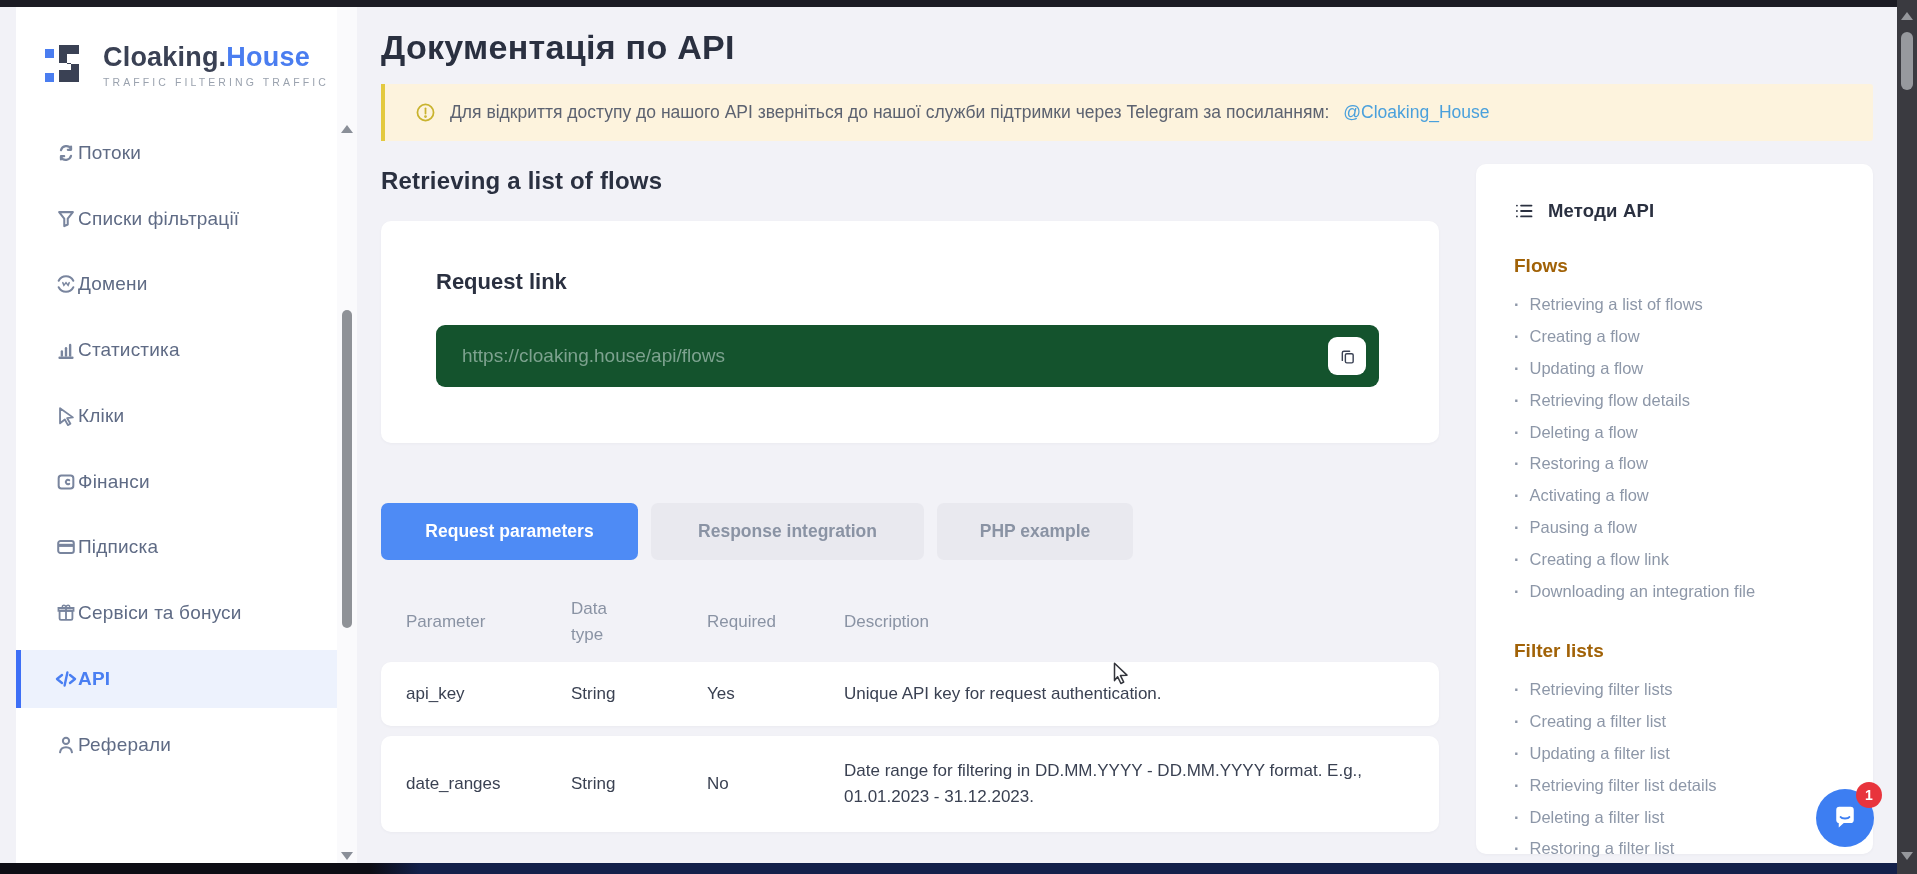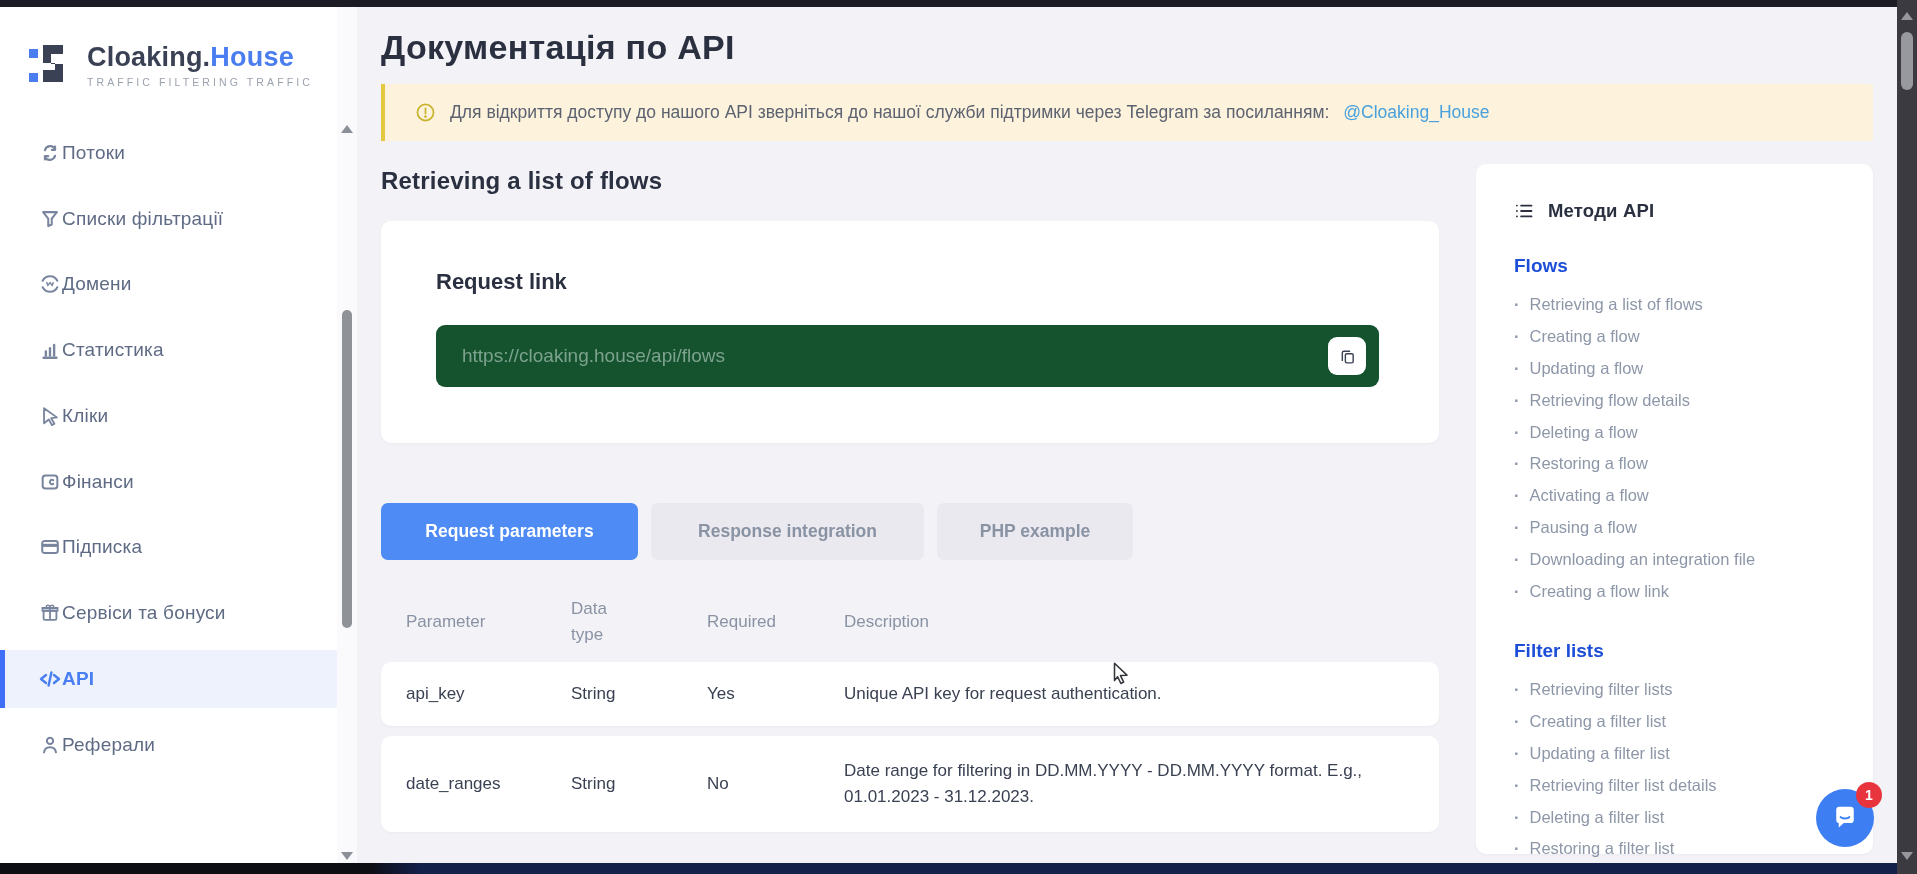--- a/index.html
+++ b/index.html
@@ -13,21 +13,21 @@
   .bottom-strip { position:absolute; left:0; top:863px; width:1897px; height:11px;
     background:linear-gradient(to right,#0d0d14 0px,#0d0d14 370px,#13204a 420px,#13204a 100%); z-index:6; }
   .page-scrollbar { position:absolute; right:0; top:0; width:20px; height:874px; background:#3a3a40; z-index:8; }
   .page-scrollbar .arr-up { position:absolute; left:4px; top:12px; width:0; height:0;
     border-left:6px solid transparent; border-right:6px solid transparent; border-bottom:8px solid #95979c; }
   .page-scrollbar .thumb { position:absolute; left:4px; top:32px; width:12px; height:58px; background:#97999e; border-radius:6px; }
   .page-scrollbar .arr-down { position:absolute; left:4px; top:852px; width:0; height:0;
     border-left:6px solid transparent; border-right:6px solid transparent; border-top:8px solid #95979c; }
 
   
-  .sidebar { position:absolute; left:0; top:7px; width:337px; height:856px; background:#ffffff; z-index:2; }
+  .sidebar { position:absolute; left:16px; top:7px; width:337px; height:856px; background:#ffffff; z-index:2; }
   .logo { display:flex; align-items:center; gap:14px; padding:33px 0 0 27px; }
   .logo-text .brand { font-size:27px; font-weight:700; color:#3a4154; letter-spacing:.2px; }
   .logo-text .brand .blue { color:#4a7df0; }
   .logo-text .tagline { font-size:10.5px; letter-spacing:3.1px; color:#9aa2ae; margin-top:3px; font-weight:500; }
   .nav { padding-top:26px; }
   .nav-item { height:58px; margin:7.75px 0; display:flex; align-items:center; 
     padding-left:38px; cursor:pointer; }
   .nav-item .ic { width:24px; height:24px; flex:none; display:flex; align-items:center; justify-content:center; }
   .nav-item .lbl { font-size:19px; color:#5f6b85; font-weight:500; letter-spacing:.2px; }
   .nav-item.active { background:#edf2fd; border-left:5px solid #3e6ff6; padding-left:33px; }
@@ -80,21 +80,21 @@
   .trow { height:64px; margin-bottom:10px; font-size:17px; color:#3a4152; }
   .trow.tall { height:96px; margin-bottom:0; }
   .trow .desc { padding-right:60px; line-height:1.55; }
 
   
   .methods-card { width:397px; margin-left:37px; margin-top:5px; height:690px;
     background:#fff; border-radius:10px; box-shadow:0 1px 3px rgba(40,50,80,.04);
     padding:36px 20px 0 38px; }
   .methods-header { display:flex; align-items:center; gap:14px; }
   .methods-title { font-size:18.5px; font-weight:700; color:#2a3040; letter-spacing:.2px; }
-  .methods-section-heading { font-size:19px; font-weight:700; color:#1d4ed8; margin-top:33px; }
+  .methods-section-heading { font-size:19px; font-weight:700; color:#a16207; margin-top:33px; }
   .methods-list { list-style:none; margin-top:12px; }
   .methods-list li { height:31.8px; display:flex; align-items:center; font-size:16.5px; color:#8d97a8; cursor:pointer; }
   .methods-list li::before { content:"·"; font-weight:700; margin-right:10px; color:#8d97a8; }
 
   
   .chat { position:absolute; left:1816px; top:789px; width:58px; height:58px; background:#3d7ef2;
     border-radius:50%; z-index:10; display:flex; align-items:center; justify-content:center; cursor:pointer; }
   .chat-badge { position:absolute; right:-8px; top:-7px; min-width:26px; height:26px; background:#e8343c;
     border-radius:50%; color:#fff; font-size:14px; font-weight:700; display:flex; align-items:center; justify-content:center; }
 
@@ -308,22 +308,22 @@
       <div class="methods-section-heading">Flows</div>
       <ul class="methods-list">
         <li>Retrieving a list of flows</li>
         <li>Creating a flow</li>
         <li>Updating a flow</li>
         <li>Retrieving flow details</li>
         <li>Deleting a flow</li>
         <li>Restoring a flow</li>
         <li>Activating a flow</li>
         <li>Pausing a flow</li>
+        <li>Creating a flow link</li>
         <li>Downloading an integration file</li>
-        <li>Creating a flow link</li>
       </ul>
 
       <div class="methods-section-heading">Filter lists</div>
       <ul class="methods-list">
         <li>Retrieving filter lists</li>
         <li>Creating a filter list</li>
         <li>Updating a filter list</li>
         <li>Retrieving filter list details</li>
         <li>Deleting a filter list</li>
         <li>Restoring a filter list</li>

